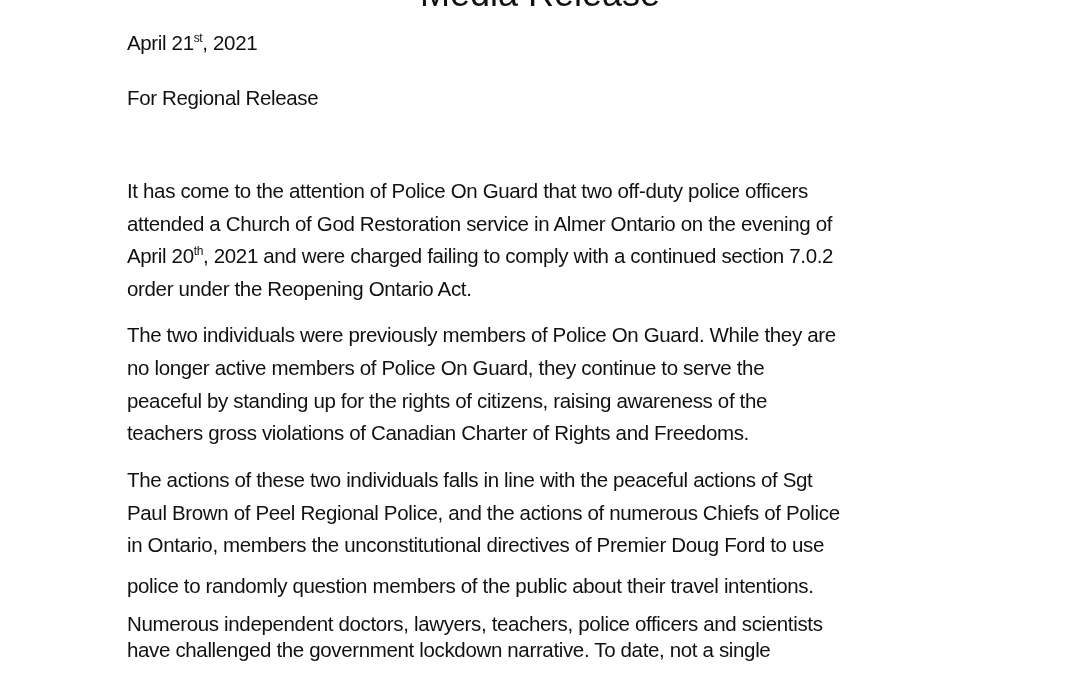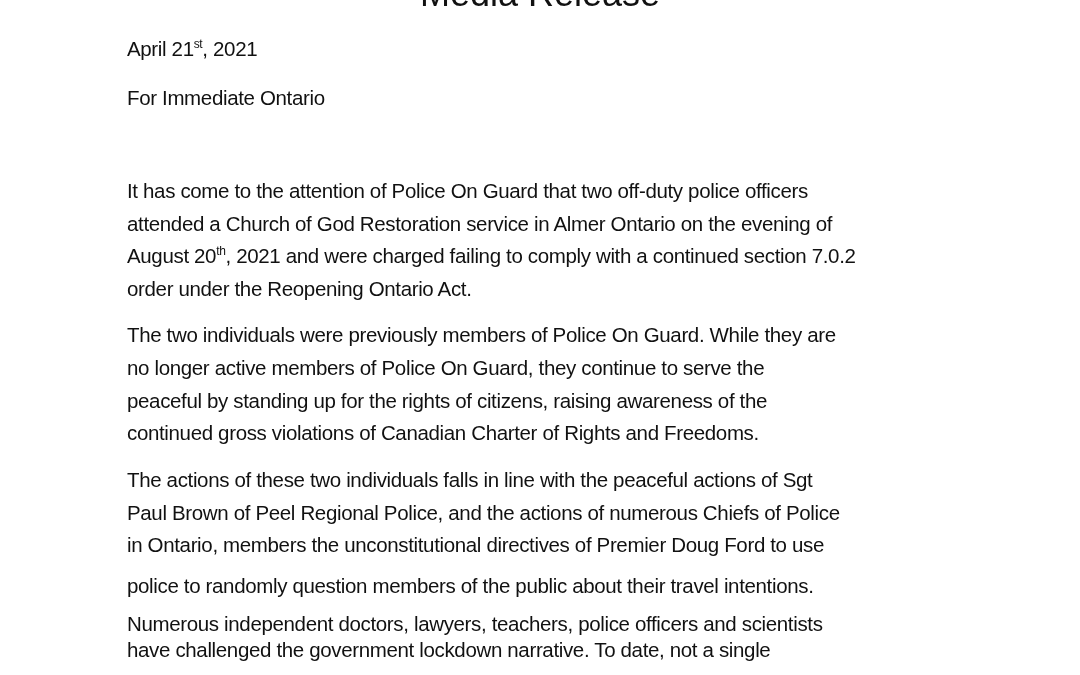--- a/index.html
+++ b/index.html
@@ -10,35 +10,35 @@
   .line { position:absolute; left:127px; font-size:20.5px; line-height:24px; white-space:nowrap;
           letter-spacing:-0.35px; }
   sup { font-size:12px; vertical-align:top; position:relative; top:-5px; }
 </style>
 </head>
 <body>
 
 <div>
   <div class="title">Media Release</div>
 
-  <div class="line" style="top:37px"><span>April 21</span><sup>st</sup><span>, 2021</span></div>
-  <div class="line" style="top:86px">For Immediate Ontario</div>
+  <div class="line" style="top:31px"><span>April 21</span><sup>st</sup><span>, 2021</span></div>
+  <div class="line" style="top:86px">For Regional Release</div>
 
   <div>
     <div class="line" style="top:179px">It has come to the attention of Police On Guard that two off-duty police officers</div>
     <div class="line" style="top:212px">attended a Church of God Restoration service in Almer Ontario on the evening of</div>
-    <div class="line" style="top:244px"><span>August 20</span><sup>th</sup><span>, 2021 and were charged failing to comply with a continued section 7.0.2</span></div>
+    <div class="line" style="top:244px"><span>April 20</span><sup>th</sup><span>, 2021 and were charged failing to comply with a continued section 7.0.2</span></div>
     <div class="line" style="top:277px">order under the Reopening Ontario Act.</div>
   </div>
 
   <div>
     <div class="line" style="top:323px">The two individuals were previously members of Police On Guard.  While they are</div>
     <div class="line" style="top:356px">no longer active members of Police On Guard, they continue to serve the</div>
     <div class="line" style="top:389px">peaceful by standing up for the rights of citizens, raising awareness of the</div>
-    <div class="line" style="top:421px">continued gross violations of Canadian Charter of Rights and Freedoms.</div>
+    <div class="line" style="top:421px">teachers gross violations of Canadian Charter of Rights and Freedoms.</div>
   </div>
 
   <div>
     <div class="line" style="top:468px">The actions of these two individuals falls in line with the peaceful actions of Sgt</div>
     <div class="line" style="top:501px">Paul Brown of Peel Regional Police, and the actions of numerous Chiefs of Police</div>
     <div class="line" style="top:533px">in Ontario, members the unconstitutional directives of Premier Doug Ford to use</div>
     <div class="line" style="top:574px">police to randomly question members of the public about their travel intentions.</div>
   </div>
 
   <div>

